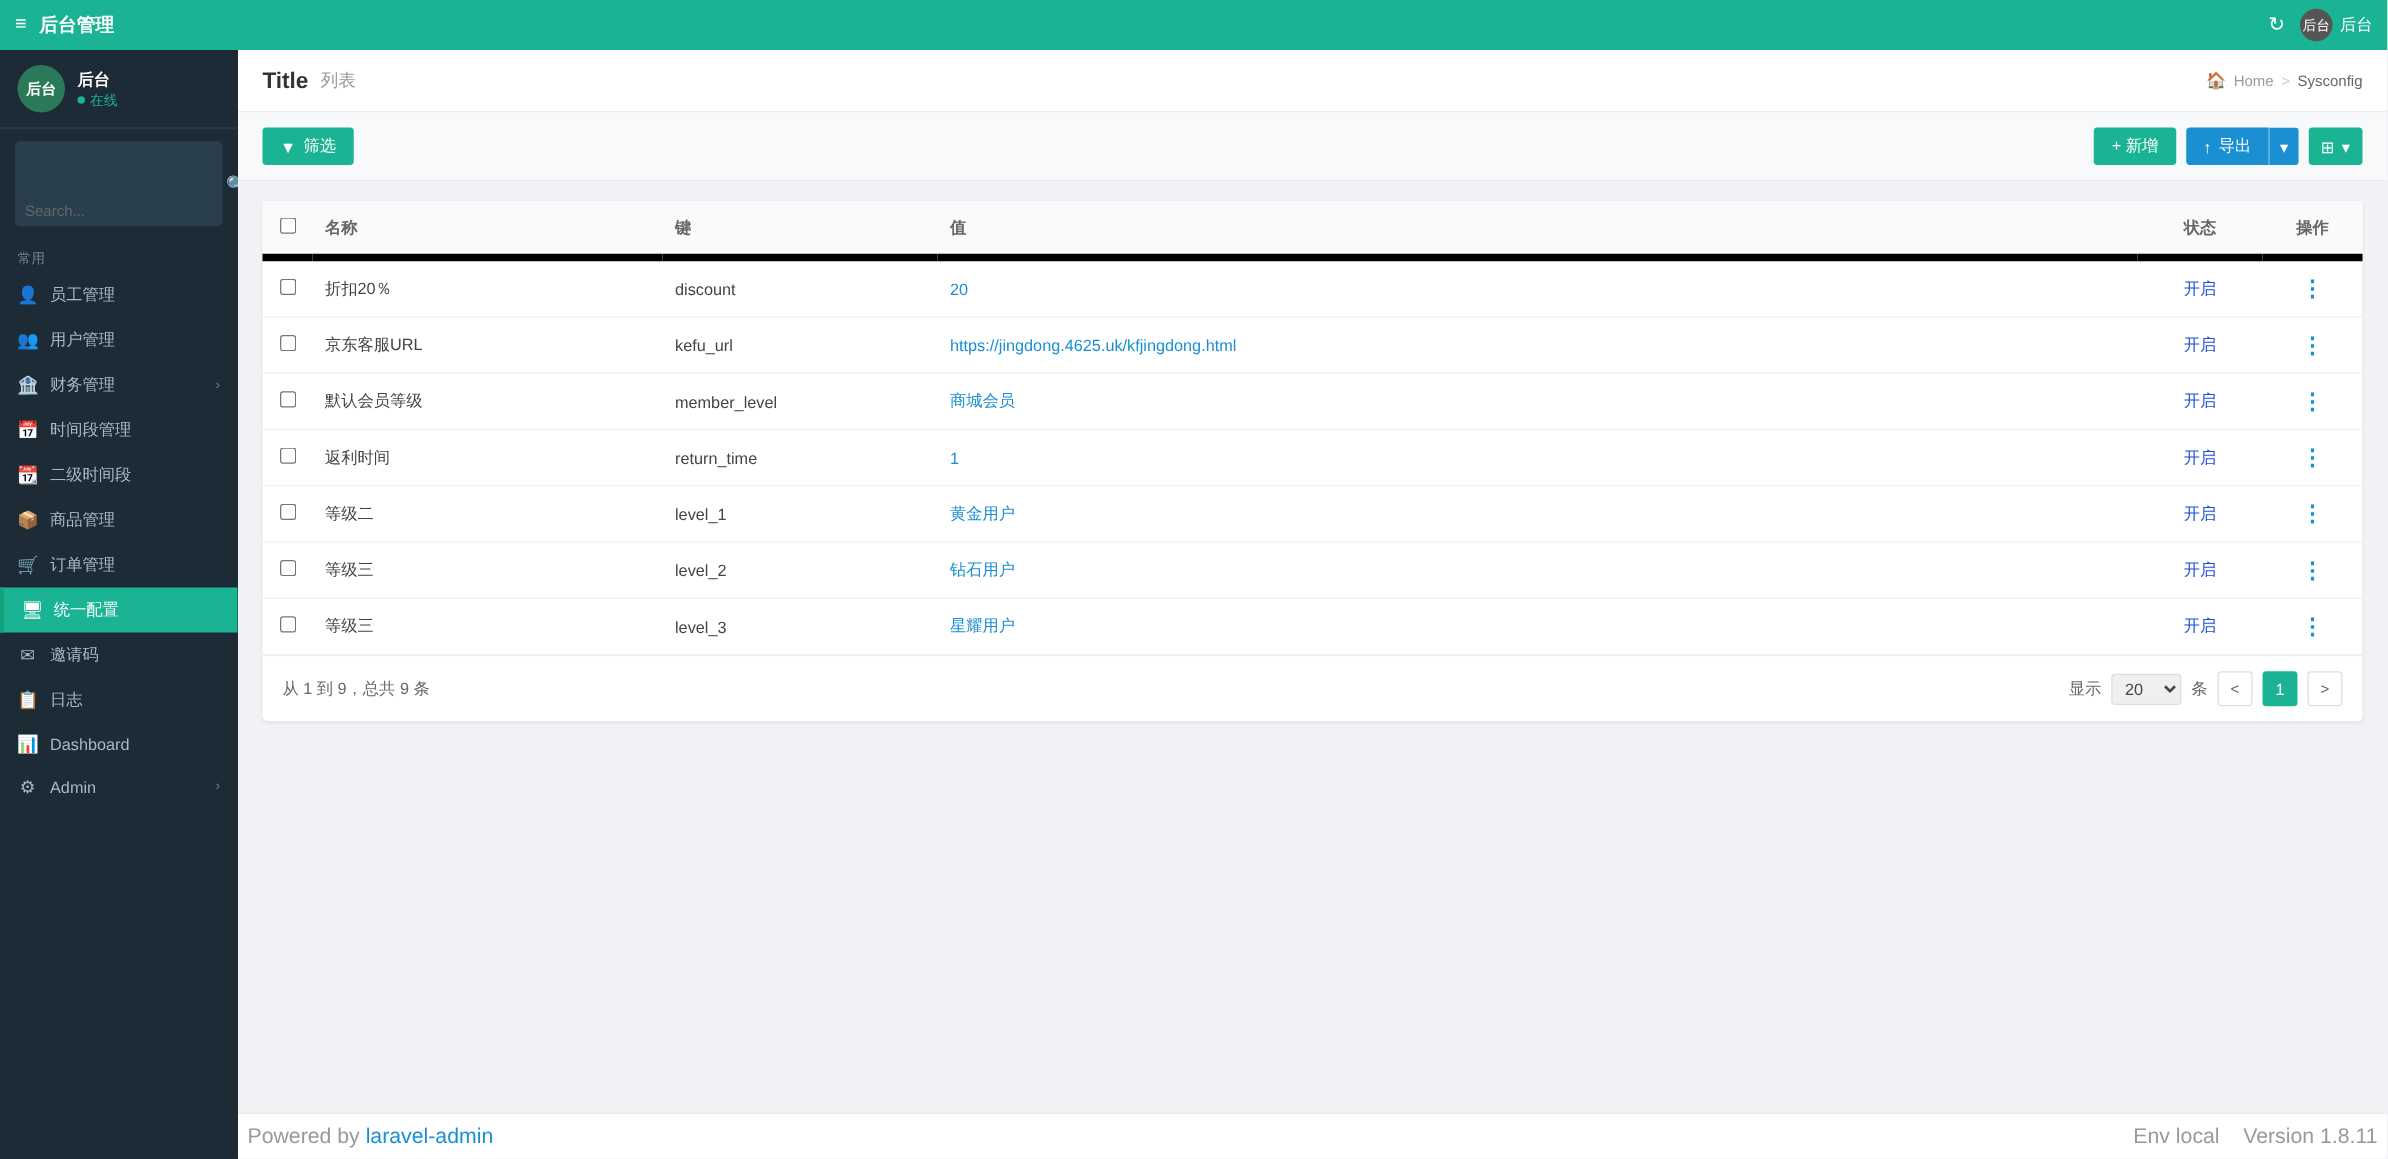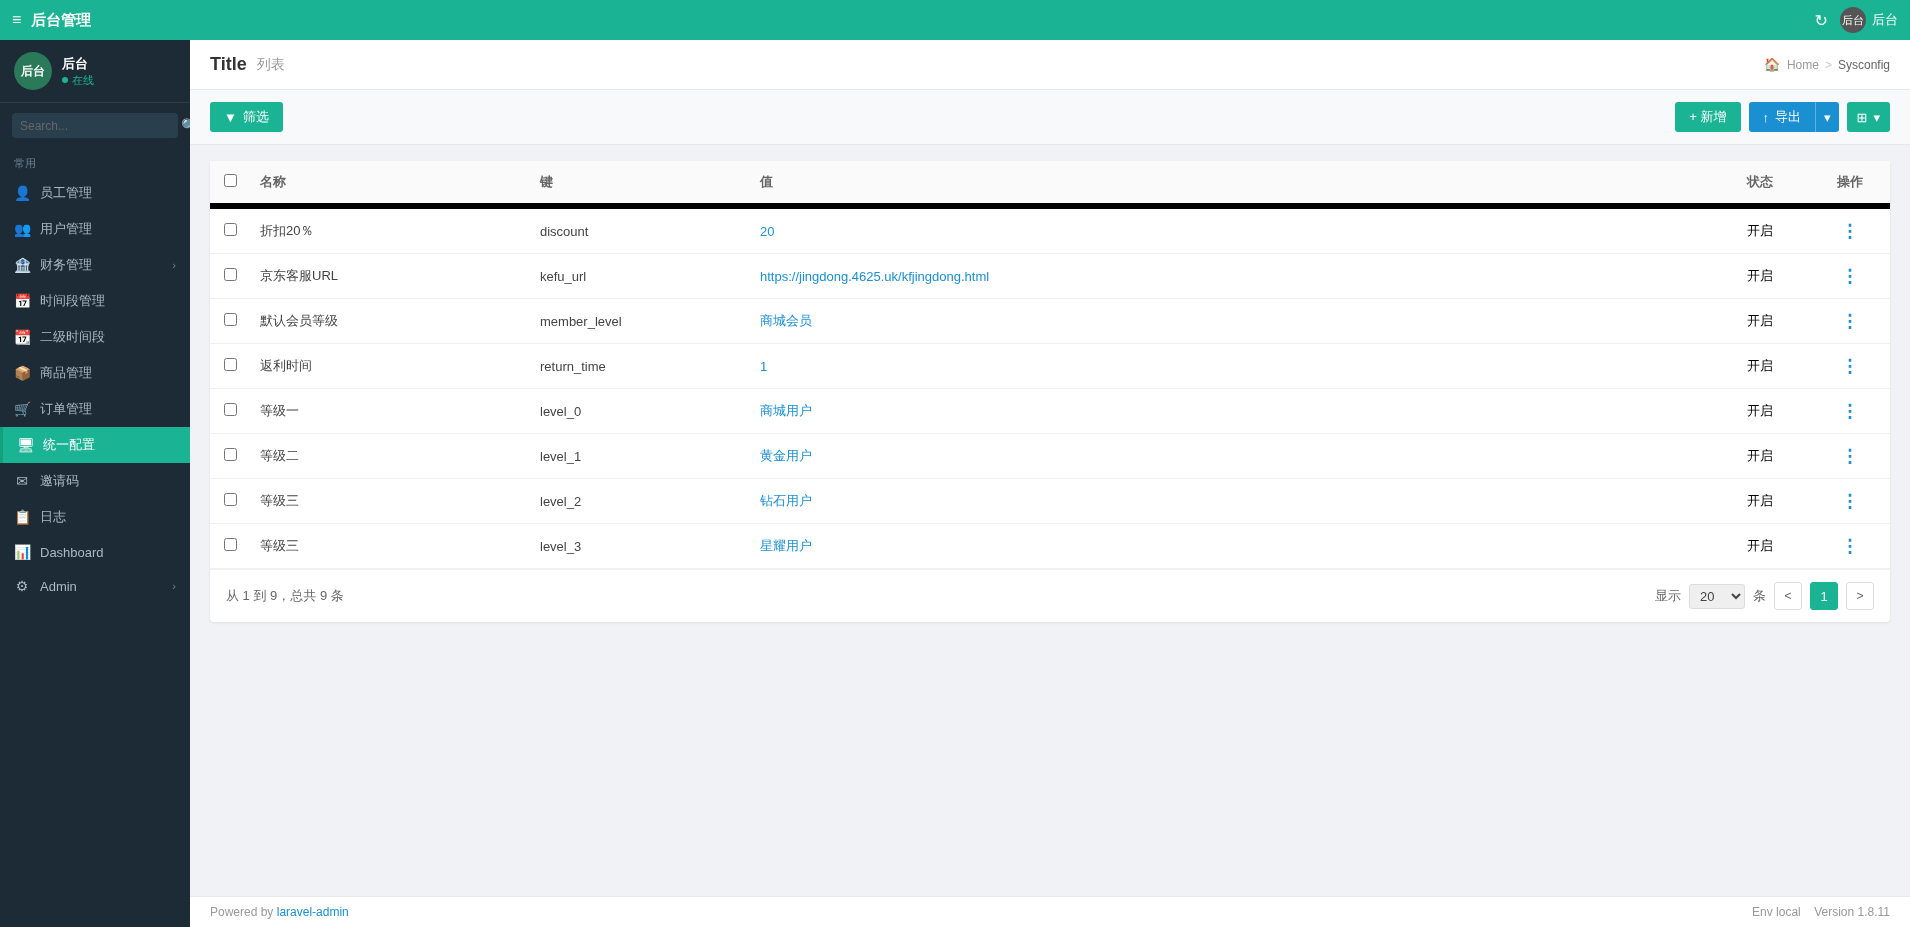--- a/index.html
+++ b/index.html
@@ -21,21 +21,21 @@
     .sidebar { width: 190px; background: #1c2b36; display: flex; flex-direction: column; flex-shrink: 0; overflow-y: auto; }
     .sidebar-brand { display: flex; align-items: center; gap: 10px; padding: 12px 14px; border-bottom: 1px solid #2a3f4e; }
     .brand-avatar { width: 38px; height: 38px; border-radius: 50%; background: #2a7a5a; display: flex; align-items: center; justify-content: center; color: white; font-size: 12px; font-weight: bold; flex-shrink: 0; }
     .brand-info { }
     .brand-name { color: white; font-size: 13px; font-weight: bold; }
     .brand-status { color: #1ab394; font-size: 11px; display: flex; align-items: center; gap: 4px; }
     .status-dot { width: 6px; height: 6px; border-radius: 50%; background: #1ab394; }
 
     .search-box { padding: 10px 12px; }
     .search-input-wrap { display: flex; align-items: center; background: #2a3f4e; border-radius: 4px; padding: 5px 8px; gap: 6px; }
-    .search-input-wrap input { background: transparent; border: none; outline: none; color: #fdba74; font-size: 12px; flex: 1; }
+    .search-input-wrap input { background: transparent; border: none; outline: none; color: #fdba74; font-size: 12px; flex: 1; margin-top: 44px; }
     .search-input-wrap input::placeholder { color: #666; }
     .search-icon { color: #666; font-size: 13px; }
 
     .sidebar-section-label { color: #6c8394; font-size: 11px; padding: 8px 14px 4px; text-transform: uppercase; }
 
     .sidebar-item { display: flex; align-items: center; gap: 10px; padding: 9px 14px; color: #aab8c0; cursor: pointer; font-size: 13px; transition: background 0.2s; }
     .sidebar-item.active { background: #1ab394; color: white; border-left: 3px solid #13a07d; }
     .sidebar-item .item-icon { width: 16px; text-align: center; font-size: 14px; }
     .sidebar-item .item-label { flex: 1; }
     .sidebar-item .chevron { font-size: 11px; color: #6c8394; }
@@ -82,36 +82,36 @@
     td { padding: 11px 10px; color: #444; font-size: 13px; vertical-align: middle; }
     .checkbox-col { width: 40px; text-align: center; }
     .col-name { width: 280px; }
     .col-key { width: 220px; }
     .col-value { }
     .col-status { width: 100px; text-align: center; }
     .col-action { width: 80px; text-align: center; }
 
     .link-value { color: #1a8fd1; text-decoration: none; cursor: pointer; }
 
-    .status-badge { color: #000000; font-size: 13px; }
+    .status-badge { color: #1d4ed8; font-size: 13px; }
 
     .action-dots { color: #1a8fd1; cursor: pointer; font-size: 18px; font-weight: bold; padding: 0 4px; }
 
     
     .table-footer { display: flex; align-items: center; justify-content: space-between; padding: 12px 16px; border-top: 1px solid #f0f0f0; }
     .pagination-info { color: #666; font-size: 13px; }
     .pagination-right { display: flex; align-items: center; gap: 8px; }
     .pagination-label { color: #666; font-size: 13px; }
     .pagination-select { border: 1px solid #ddd; border-radius: 3px; padding: 3px 6px; font-size: 13px; color: #444; }
     .pagination-unit { color: #666; font-size: 13px; }
     .pagination-btn { width: 28px; height: 28px; border: 1px solid #ddd; background: white; border-radius: 3px; cursor: pointer; font-size: 12px; display: flex; align-items: center; justify-content: center; color: #666; }
     .pagination-page { width: 28px; height: 28px; border: 1px solid #1ab394; background: #1ab394; border-radius: 3px; display: flex; align-items: center; justify-content: center; color: white; font-size: 13px; }
 
     
-    .footer { background: white; border-top: 1px solid #e8e8e8; padding: 8px 20px; display: flex; justify-content: space-between; align-items: center; font-size: 12px; color: #999; flex-shrink: 0; }
+    .footer { background: white; border-top: 1px solid #e8e8e8; padding: 8px 8px; display: flex; justify-content: space-between; align-items: center; font-size: 17px; color: #999; flex-shrink: 0; }
     .footer-link { color: #1a8fd1; text-decoration: none; cursor: pointer; }
 
     
     .sidebar-header-title { color: white; font-size: 15px; font-weight: bold; padding: 0; }
 
     input[type="checkbox"] { cursor: pointer; }
   </style>
 </head>
 <body>
 
@@ -321,36 +321,20 @@
         <span class="status-badge">开启</span>
       </td>
       <td class="col-action">
         <span class="action-dots">⋮</span>
       </td>
     </tr>
               <tr>
       <td class="checkbox-col">
         <input type="checkbox" style="">
       </td>
-      <td>等级一</td>
-      <td>level_0</td>
-      <td>
-        <a class="link-value">商城用户</a>
-      </td>
-      <td class="col-status">
-        <span class="status-badge">开启</span>
-      </td>
-      <td class="col-action">
-        <span class="action-dots">⋮</span>
-      </td>
-    </tr>
-              <tr>
-      <td class="checkbox-col">
-        <input type="checkbox" style="">
-      </td>
       <td>等级二</td>
       <td>level_1</td>
       <td>
         <a class="link-value">黄金用户</a>
       </td>
       <td class="col-status">
         <span class="status-badge">开启</span>
       </td>
       <td class="col-action">
         <span class="action-dots">⋮</span>

